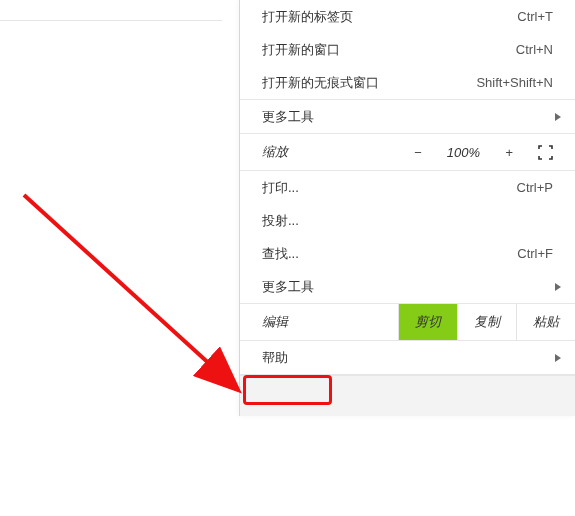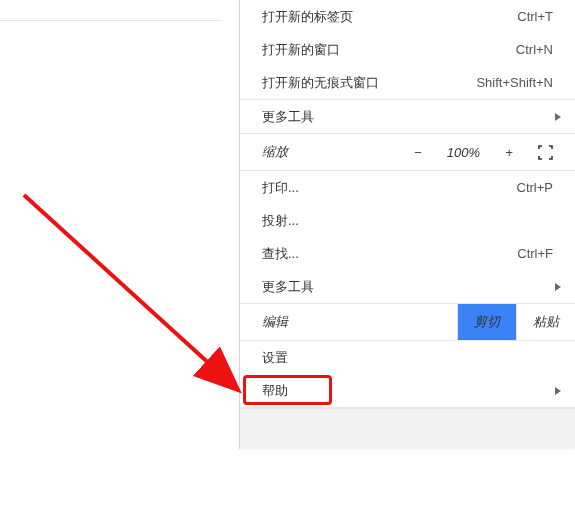--- a/index.html
+++ b/index.html
@@ -15,21 +15,21 @@
   .shortcut{margin-left:auto;color:#555;font-size:13px;}
   .arrow{position:absolute;right:14px;top:50%;transform:translateY(-50%);
     width:0;height:0;border-top:4px solid transparent;border-bottom:4px solid transparent;
     border-left:6px solid #6b6b6b;}
   .sep{height:1px;background:#e6e6e6;margin:0;}
   .zoom-ctrls{margin-left:auto;display:flex;align-items:center;gap:22px;color:#333;}
   .zoom-btn{display:inline-block;min-width:14px;text-align:center;color:#444;}
   .full-icon svg{display:block;}
   .edit-btns{margin-left:auto;display:flex;align-items:stretch;height:100%;}
   .edit-btn{display:flex;align-items:center;padding:0 16px;border-left:1px solid #e3e3e3;}
-  .edit-btn.active{background:#3b82f6;}
+  .edit-btn.active{background:#84cc16;}
   .managed{background:#f3f3f3;height:40px;display:flex;align-items:center;padding:0 18px;gap:10px;}
   
   .anno-box{position:absolute;border:3px solid #e11;border-radius:4px;
     pointer-events:none;box-sizing:border-box;}
   .anno-arrow{position:absolute;pointer-events:none;}
 </style>
 </head>
 <body>
 
 <div class="page-divider"></div>
@@ -89,29 +89,27 @@
     <span class="label">更多工具</span>
     <span class="arrow"></span>
   </div>
 
   <div class="sep"></div>
 
   <div class="row tall" style="padding-right:0">
     <span class="label">编辑</span>
     <span class="edit-btns">
       <span class="edit-btn active">剪切</span>
+      <span class="edit-btn">复制</span>
       <span class="edit-btn">粘贴</span>
     </span>
   </div>
 
   <div class="sep"></div>
 
-  <div class="row">
-    <span class="label">设置</span>
-  </div>
   <div class="row">
     <span class="label">帮助</span>
     <span class="arrow"></span>
   </div>
 
   <div class="sep"></div>
 
 
   <div class="sep"></div>
 

